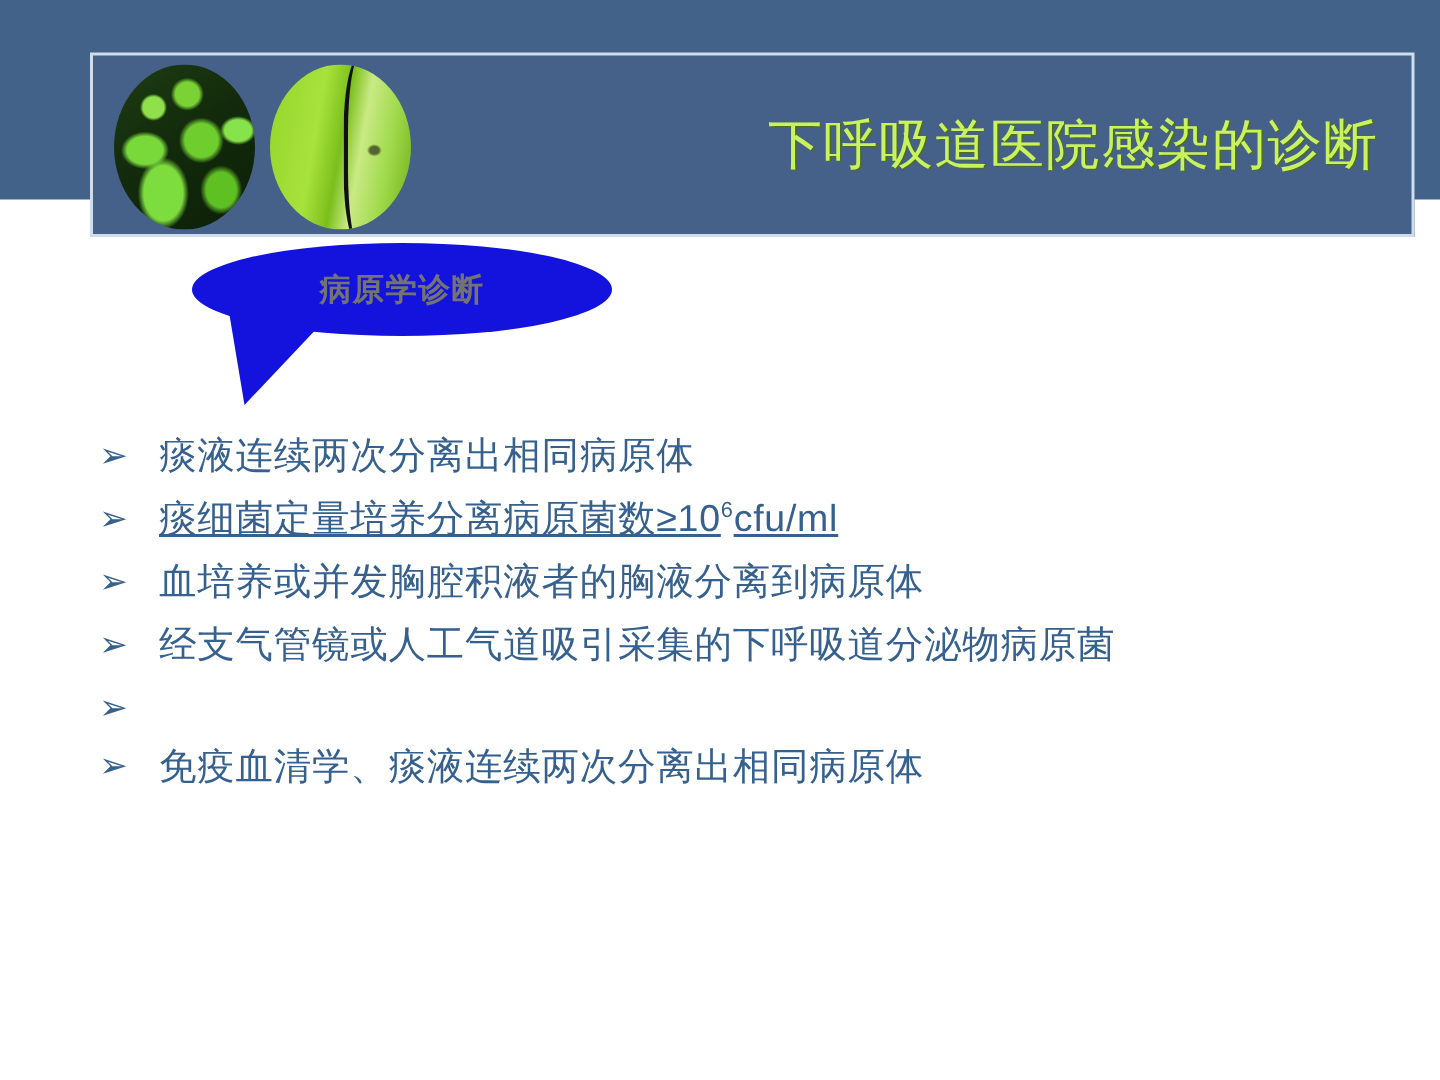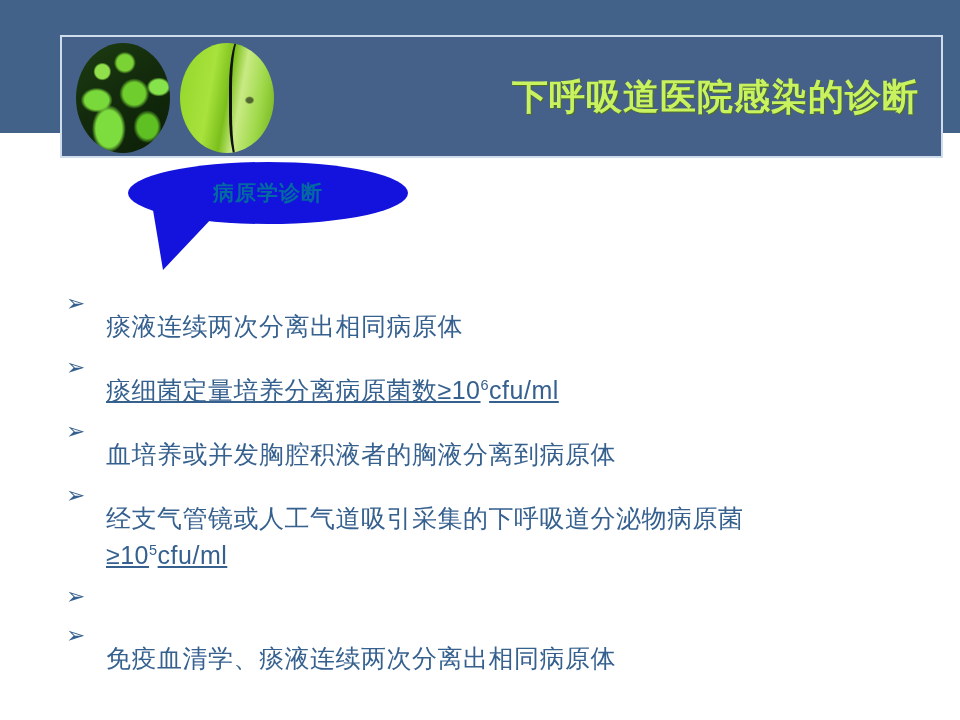--- a/index.html
+++ b/index.html
@@ -70,21 +70,21 @@
     border-left: 3px solid #111;
     border-radius: 40% 0 0 40%;
   }
   #slide-title {
     position: absolute;
     right: 22px;
     top: 50%;
     transform: translateY(-50%);
     color: #c9f25f;
     font-size: 36px;
-    font-weight: bold;
+    font-weight: normal;
     letter-spacing: 1px;
     white-space: nowrap;
     text-shadow: 1px 1px 0 #4d6d23;
   }
 
   
   #callout {
     position: absolute;
     left: 128px;
     top: 162px;
@@ -104,21 +104,21 @@
     width: 280px;
     height: 120px;
     overflow: visible;
   }
   #callout-label {
     position: absolute;
     inset: 0;
     display: flex;
     align-items: center;
     justify-content: center;
-    color: #0369a1;
+    color: #737373;
     font-size: 21px;
     font-weight: bold;
     letter-spacing: 1px;
     z-index: 3;
   }
 
   
   #bullet-list {
     position: absolute;
     left: 66px;
@@ -136,21 +136,20 @@
   .bullet-marker {
     flex: 0 0 auto;
     width: 40px;
     color: #36618f;
     font-size: 23px;
     line-height: 1.48;
   }
   .bullet-text {
     flex: 1 1 auto;
     letter-spacing: 0.5px;
-    margin-top: 22px;
   }
   .bullet-text sup {
     font-size: 0.58em;
     vertical-align: super;
     line-height: 0;
   }
   .cont-line {
     display: block;
   }
   .mono-ish {
@@ -193,21 +192,20 @@
     <div class="bullet-row">
       <span class="bullet-marker">➢</span>
       <span class="bullet-text">
         <span class="cont-line">血培养或并发胸腔积液者的胸液分离到病原体</span>
       </span>
     </div>
     <div class="bullet-row">
       <span class="bullet-marker">➢</span>
       <span class="bullet-text">
         <span class="cont-line">经支气管镜或人工气道吸引采集的下呼吸道分泌物病原菌</span>
-        <span class="cont-line"><span class="mono-ish">≥10</span><sup>5</sup><span class="mono-ish">cfu/ml</span></span>
       </span>
     </div>
     <div class="bullet-row">
       <span class="bullet-marker">➢</span>
       <span class="bullet-text">
       </span>
     </div>
     <div class="bullet-row">
       <span class="bullet-marker">➢</span>
       <span class="bullet-text">

